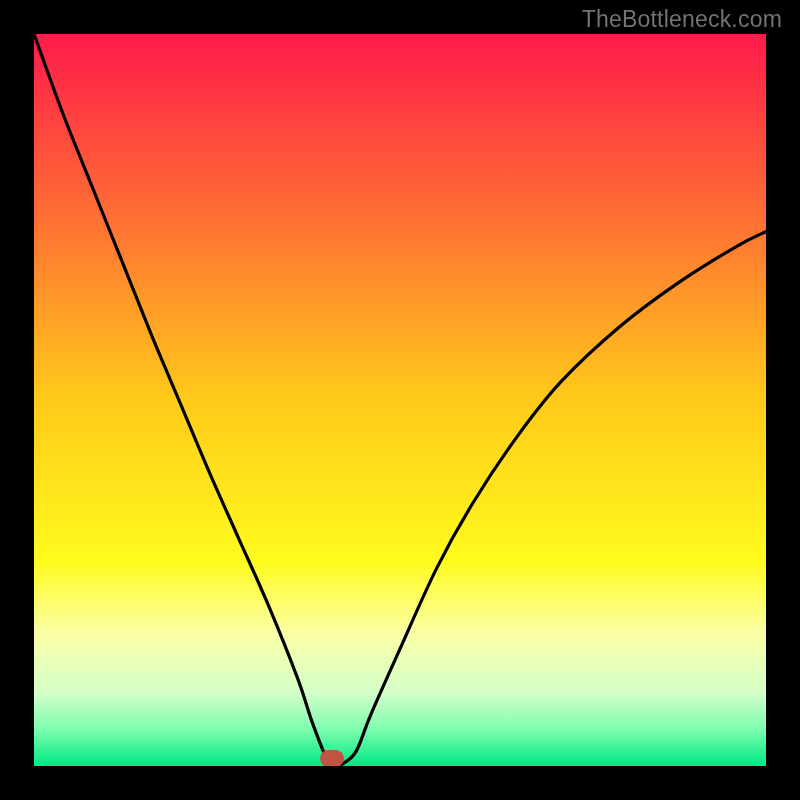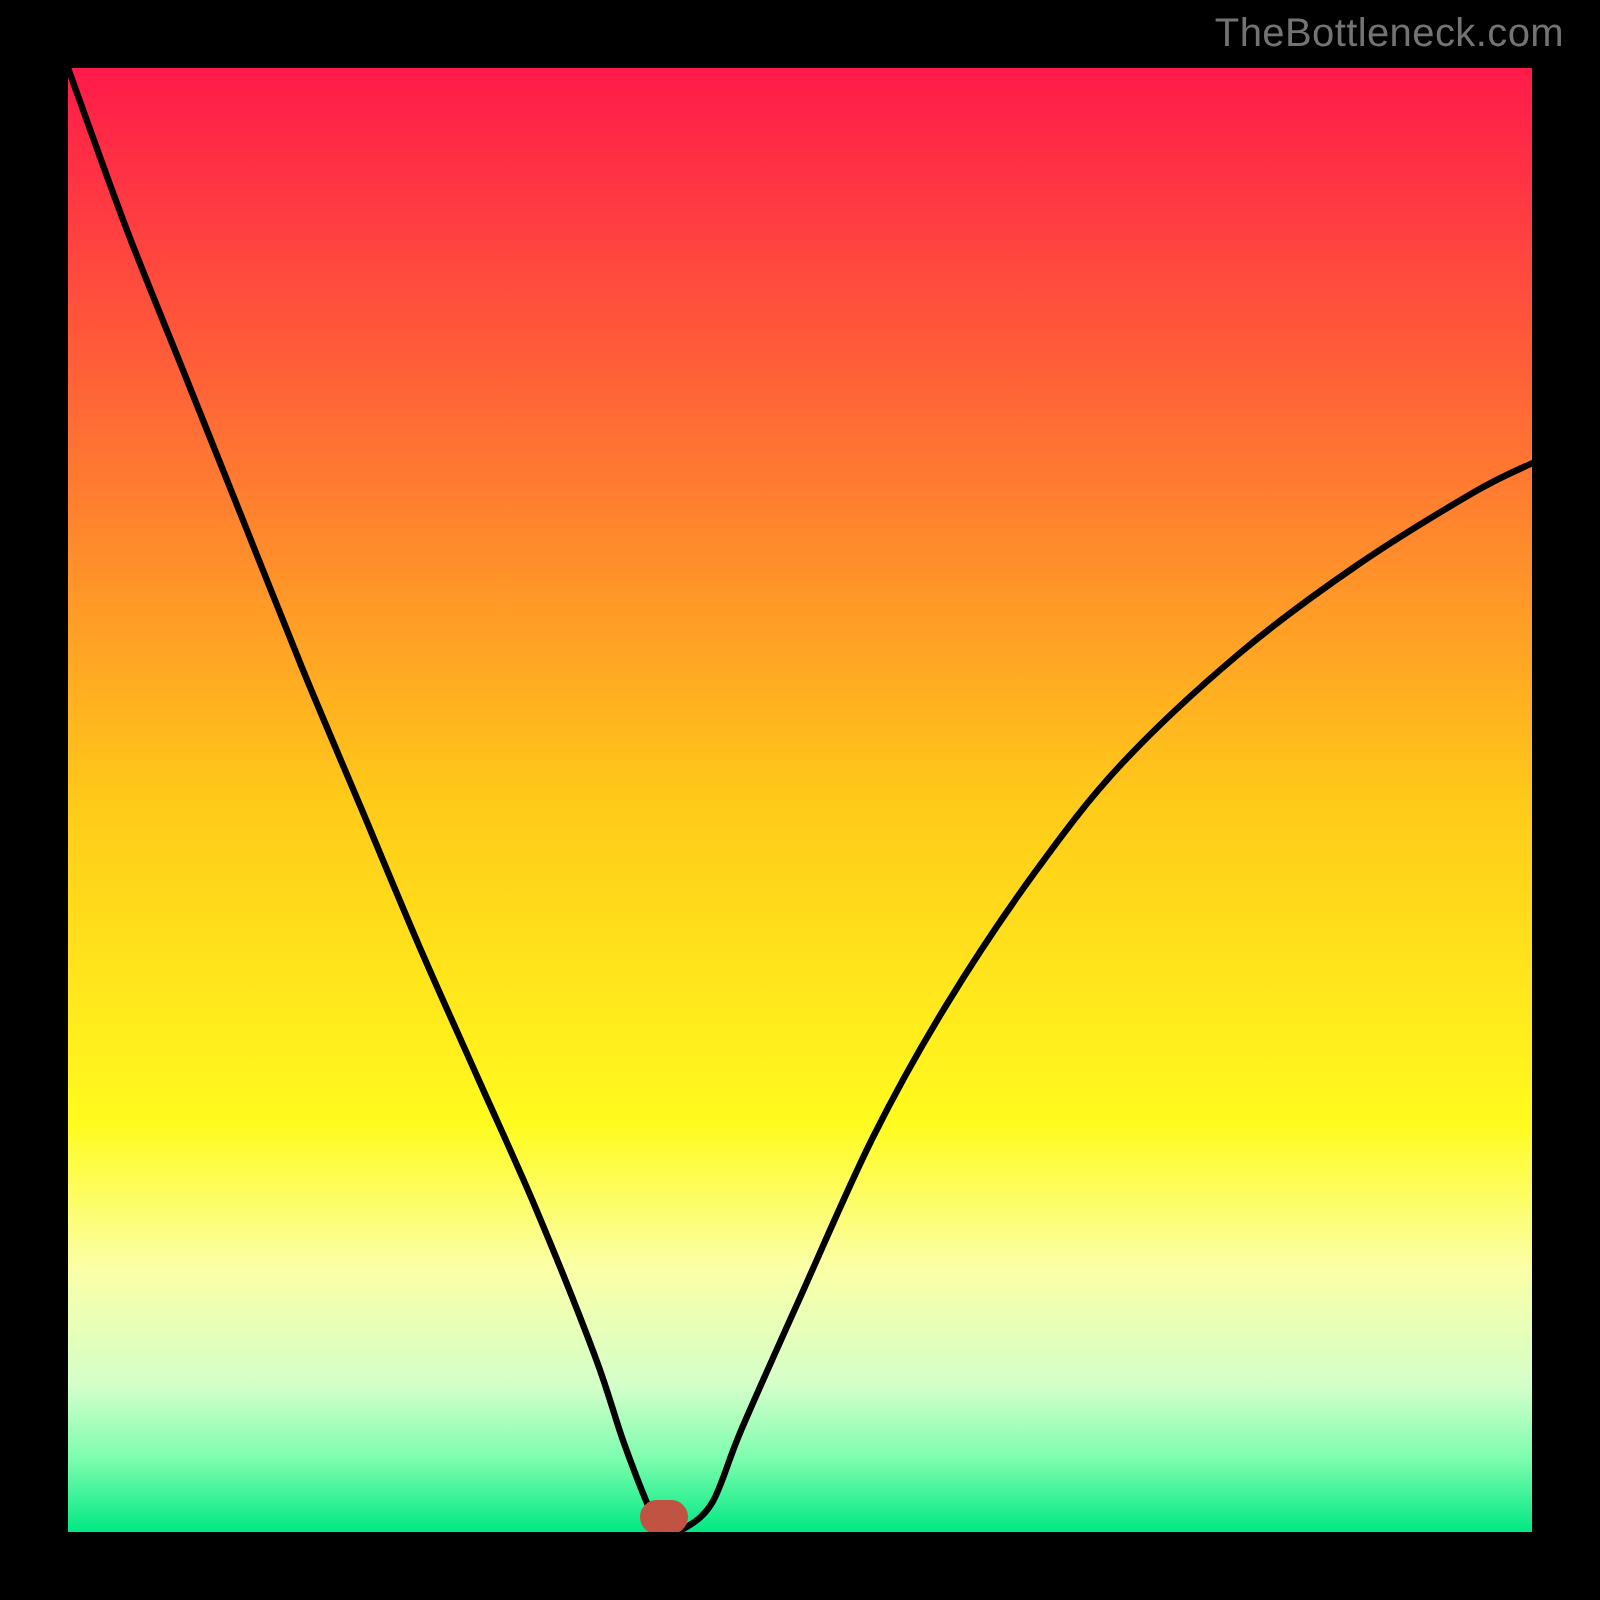--- a/index.html
+++ b/index.html
@@ -9,21 +9,21 @@
     height: 800px;
     background: #000;
     position: relative;
     font-family: Arial, sans-serif;
   }
   .watermark {
     position: absolute;
     top: 6px;
     right: 18px;
     color: #737373;
-    font-size: 20px;
+    font-size: 23px;
     font-weight: 500;
     letter-spacing: 0.2px;
     z-index: 10;
   }
   .plot-area {
     position: absolute;
     top: 34px;
     left: 34px;
     width: 732px;
     height: 732px;

